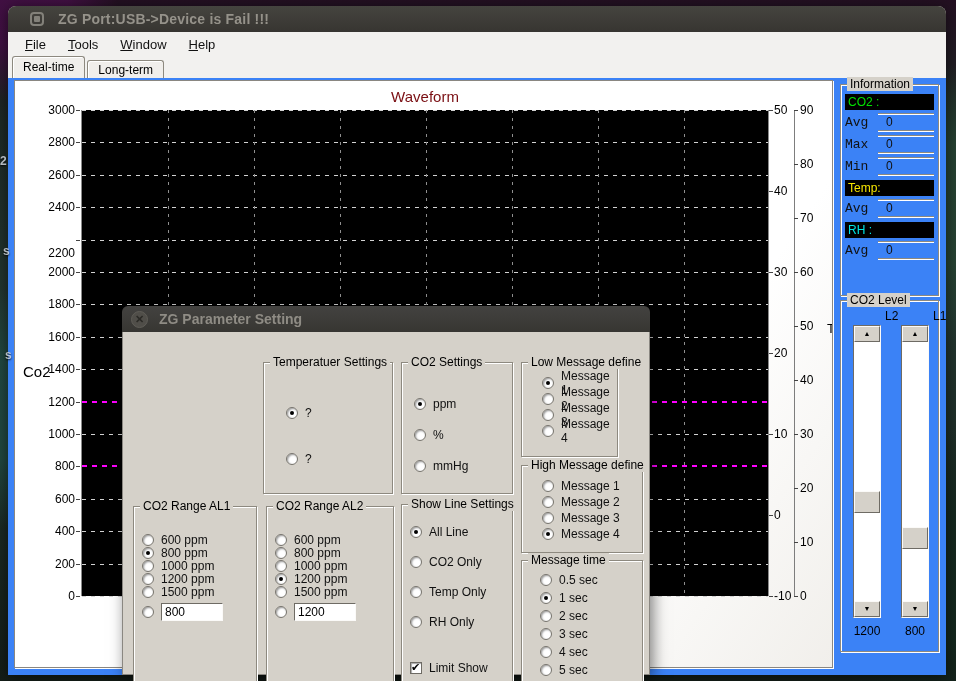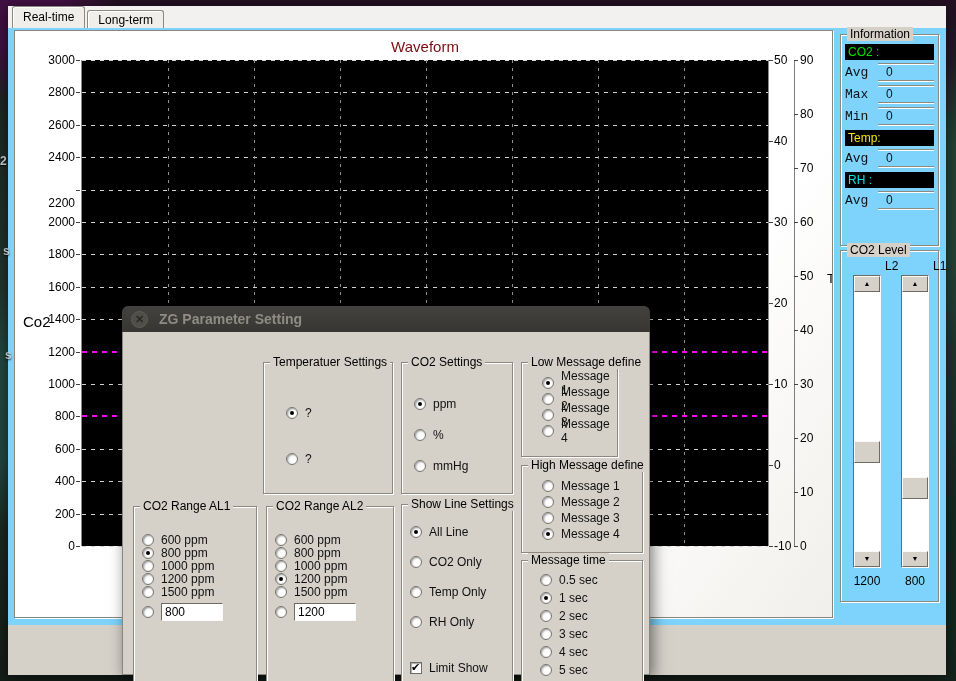--- a/index.html
+++ b/index.html
@@ -21,21 +21,21 @@
               border-radius:8px 8px 0 0; display:flex; align-items:center; }
   .titlebar .wicon { width:14px; height:14px; margin-left:22px; border:2px solid #83817a; border-radius:4px; position:relative; }
   .titlebar .wicon::after { content:""; position:absolute; left:2px; top:2px; width:6px; height:6px; background:#83817a; border-radius:1px; }
   .titlebar .wtitle { margin-left:14px; font-size:14px; font-weight:bold; color:#95928a; letter-spacing:.2px; }
   #menubar { height:24px; background:#f2f1ef; display:flex; align-items:center; padding-left:6px; }
   .menu-item { font-size:13px; color:#111; padding:2px 11px; cursor:default; }
   #tabbar { height:22px; background:#f2f1ef; display:flex; align-items:flex-end; padding-left:4px; }
   .tab { height:18px; line-height:18px; background:#f0eeeb; border:1px solid #8d897f; border-bottom:none;
          border-radius:3px 3px 0 0; padding:0 10px; font-size:12px; margin-right:2px; box-shadow:inset 1px 1px 0 #fff; }
   .tab.active { height:22px; line-height:21px; }
-  #content { position:relative; height:597px; background:#7dd3fc; }
+  #content { position:relative; height:597px; background:#3b82f6; }
 
   
   #chartpanel { position:absolute; left:6px; top:2px; width:819px; height:588px; overflow:hidden;
     background:linear-gradient(125deg,#ffffff 72%,#f1efeb);
     border:1px solid #8a8781; box-shadow:1px 1px 0 #fff; }
   #charttitle { position:absolute; left:66px; top:7px; width:688px; text-align:center; font-size:15px; }
   #plot { position:absolute; left:66px; top:29px; width:688px; height:486px; background:#000;
           border-left:1px solid #8a8a8a; border-right:1px solid #8a8a8a; }
   .hgrid { position:absolute; left:0; right:0; height:1px;
            background:repeating-linear-gradient(90deg,#d2d2d2 0 4px,transparent 4px 9px); }
@@ -118,20 +118,30 @@
   .g-showline .opts { padding:20px 0 0 8px; gap:17px; }
   .radio-row.custom { margin-top:4px; height:20px; }
   .radio-row.chk { margin-top:16px; }
 </style>
 </head>
 <body>
 
 <div id="desktop">
 
   <div id="win">
+    <div class="titlebar">
+      <span class="wicon"></span>
+      <span class="wtitle">ZG Port:USB-&gt;Device is Fail !!!</span>
+    </div>
+    <div id="menubar">
+        <div class="menu-item"><u>F</u>ile</div>
+        <div class="menu-item"><u>T</u>ools</div>
+        <div class="menu-item"><u>W</u>indow</div>
+        <div class="menu-item"><u>H</u>elp</div>
+      </div>
     <div id="tabbar">
         <div class="tab active">Real-time</div>
         <div class="tab">Long-term</div>
       </div>
     <div id="content">
 
       <div id="chartpanel">
         <div id="charttitle" style="color: rgb(122, 14, 18);">Waveform</div>
         <div id="co2label">Co2</div>
         <div id="plot">

